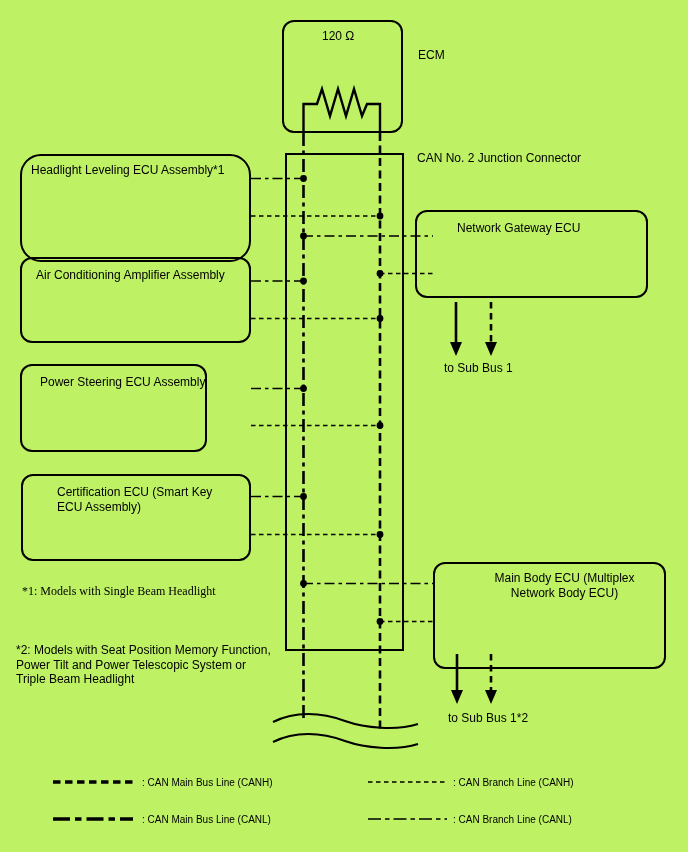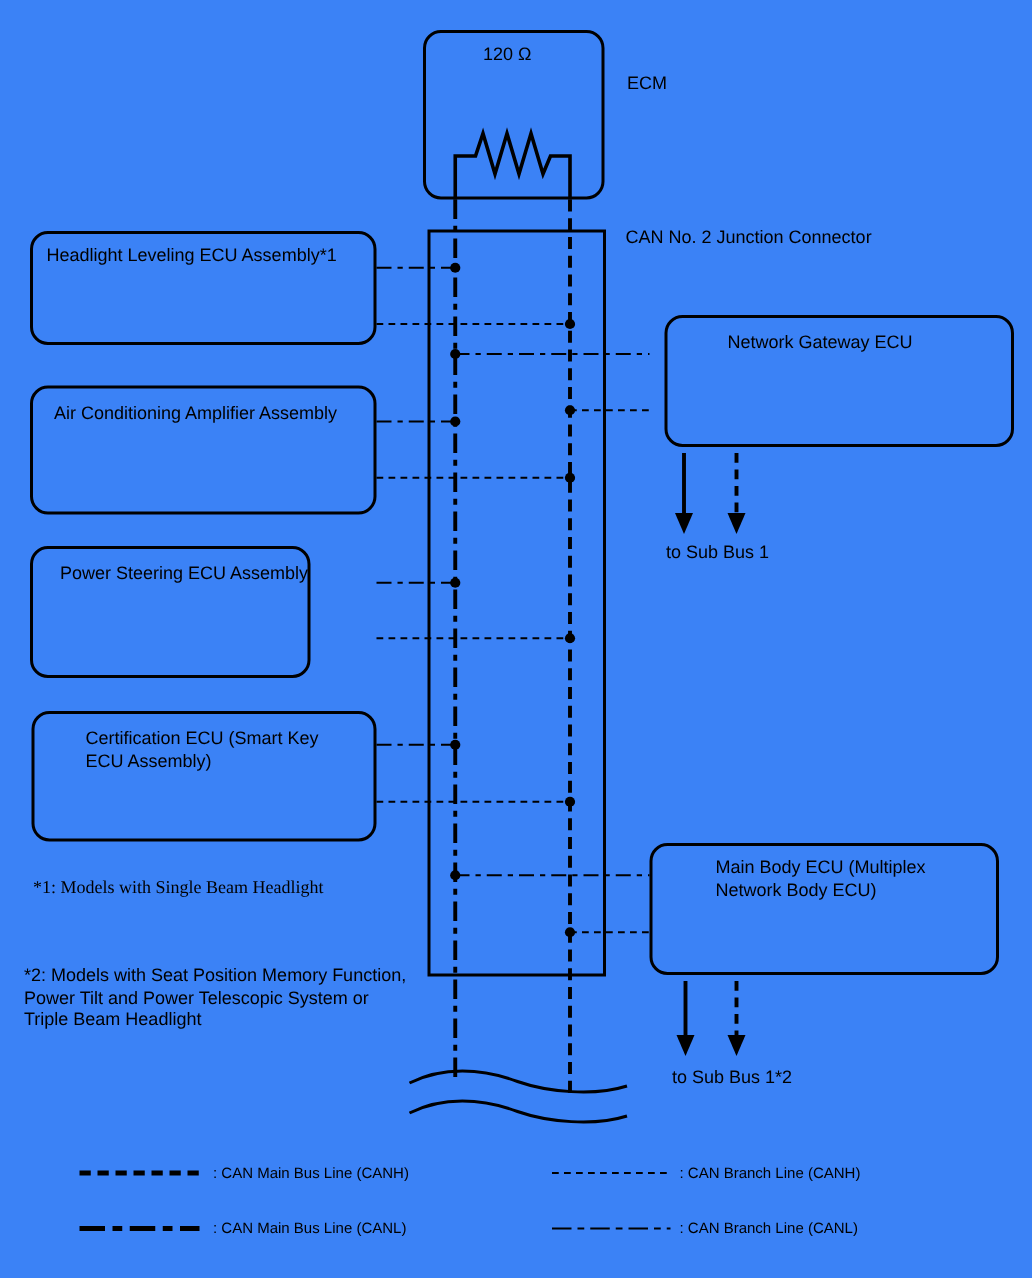--- a/index.html
+++ b/index.html
@@ -1,18 +1,18 @@
 <!DOCTYPE html>
 <html><head>
 <meta charset="utf-8">
 <style>
   * { margin:0; padding:0; box-sizing:border-box; }
   html,body { background:#ffffff; }
   .canvas {
-    position:relative; width:688px; height:852px; background:#3b82f6;
+    position:relative; width:688px; height:852px; background:#bef264;
     font-family:"Liberation Sans", sans-serif; color:#000; overflow:hidden;
   }
   svg.linework { position:absolute; left:0; top:0; }
   .rbox {
     position:absolute; border:2.5px solid #000; border-radius:12px;
     background:transparent;
   }
   .jbox {
     position:absolute; border:2px solid #000; background:transparent;
   }
@@ -96,41 +96,41 @@
       </g>
     </g>
   </svg>
 
   <div class="rbox" style="left:282px; top:20px; width:121px; height:113px;">
     <span class="lbl" style="left:38px; top:7px;">120 Ω</span>
   </div>
 
   <div class="jbox" style="left:285px; top:153px; width:119px; height:498px;"></div>
 
-  <div class="rbox" style="left:20px; top:154px; width:231px; height:76px;">
+  <div class="rbox" style="left:20px; top:154px; width:231px; height:108px;border-radius:21px;">
     <span class="lbl" style="left:9px; top:7px;">Headlight Leveling ECU Assembly*1</span>
   </div>
 
   <div class="rbox" style="left:20px; top:257px; width:231px; height:86px;">
     <span class="lbl" style="left:14px; top:9px;">Air Conditioning Amplifier Assembly</span>
   </div>
 
   <div class="rbox" style="left:20px; top:364px; width:187px; height:88px;">
     <span class="lbl" style="left:18px; top:9px;">Power Steering ECU Assembly</span>
   </div>
 
   <div class="rbox" style="left:21px; top:474px; width:230px; height:87px;padding-left:24px;">
     <span class="lbl wrap" style="left:34px; top:9px; width:180px;">Certification ECU (Smart Key ECU Assembly)</span>
   </div>
 
-  <div class="rbox" style="left:443px; top:210px; width:233px; height:88px;">
+  <div class="rbox" style="left:415px; top:210px; width:233px; height:88px;">
     <span class="lbl" style="left:40px; top:9px;">Network Gateway ECU</span>
   </div>
 
-  <div class="rbox" style="left:433px; top:562px; width:233px; height:88px;">
+  <div class="rbox" style="left:433px; top:562px; width:233px; height:107px;text-align:center;">
     <span class="lbl wrap" style="left:42px; top:7px; width:175px;">Main Body ECU (Multiplex Network Body ECU)</span>
   </div>
 
   <span class="lbl" style="left:418px; top:48px;">ECM</span>
 
   <span class="lbl" style="left:417px; top:151px;">CAN No. 2 Junction Connector</span>
 
   <span class="lbl" style="left:444px; top:361px;">to Sub Bus 1</span>
 
   <span class="lbl" style="left:448px; top:711px;">to Sub Bus 1*2</span>

